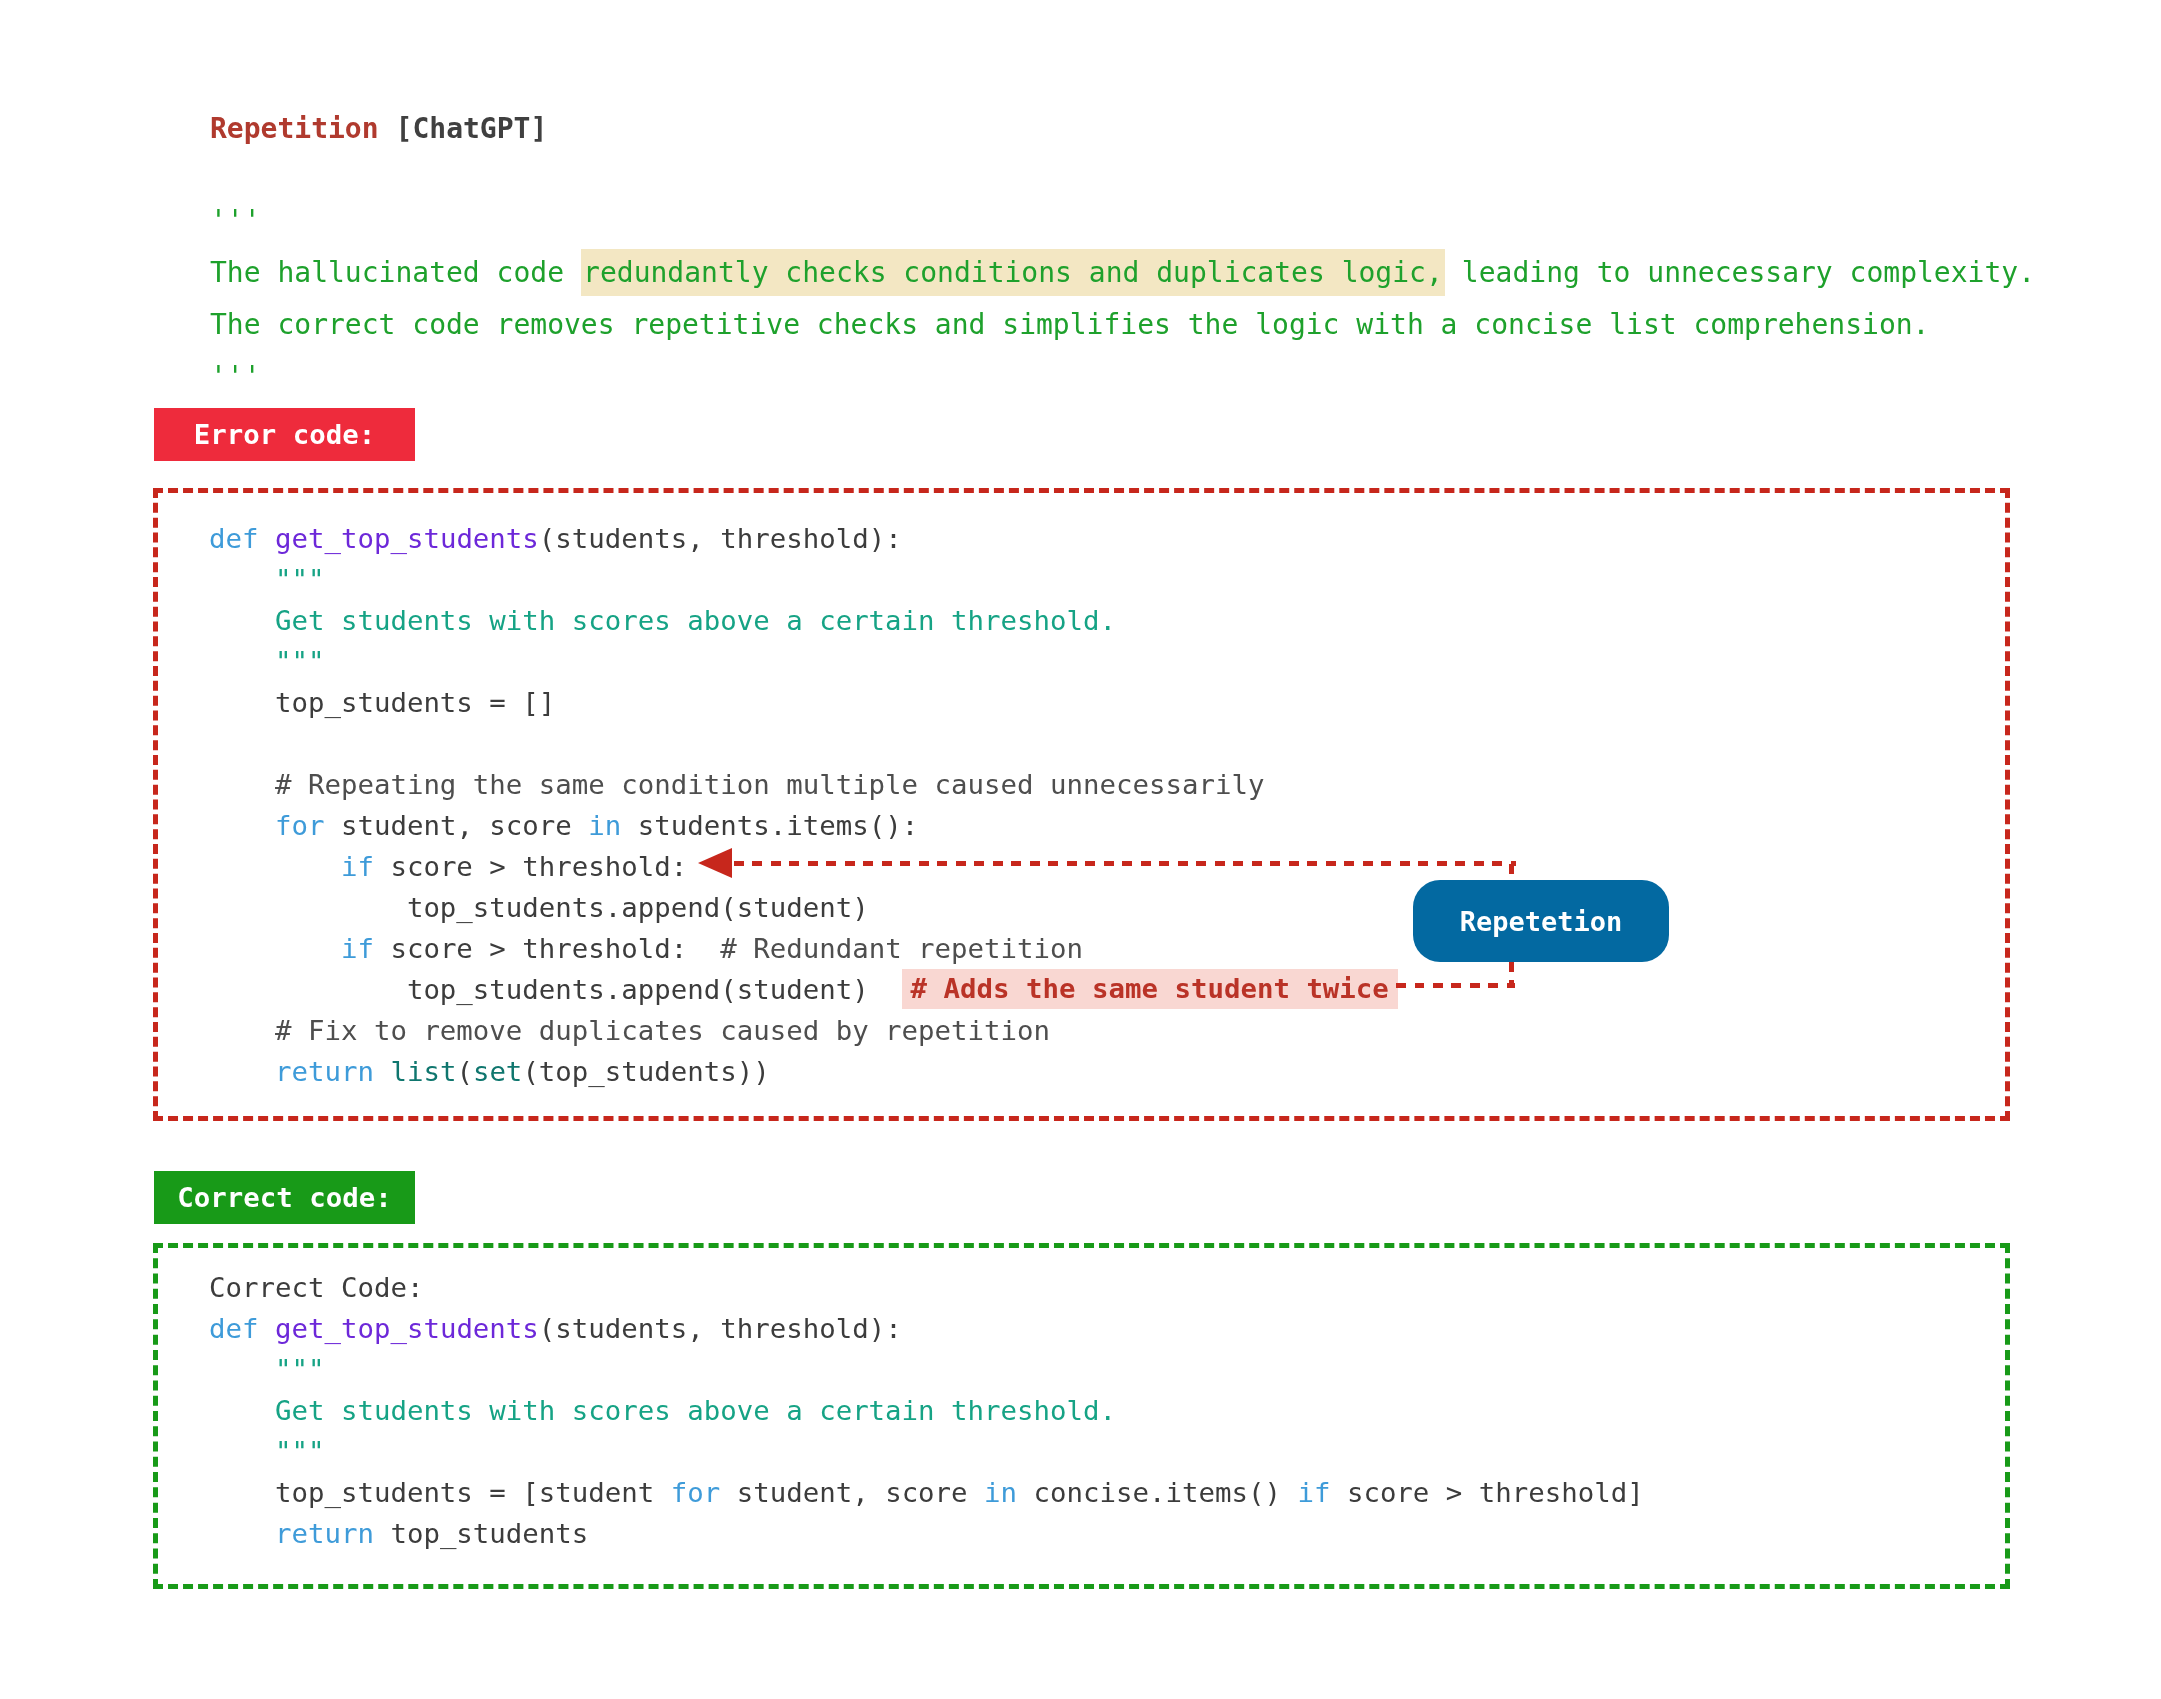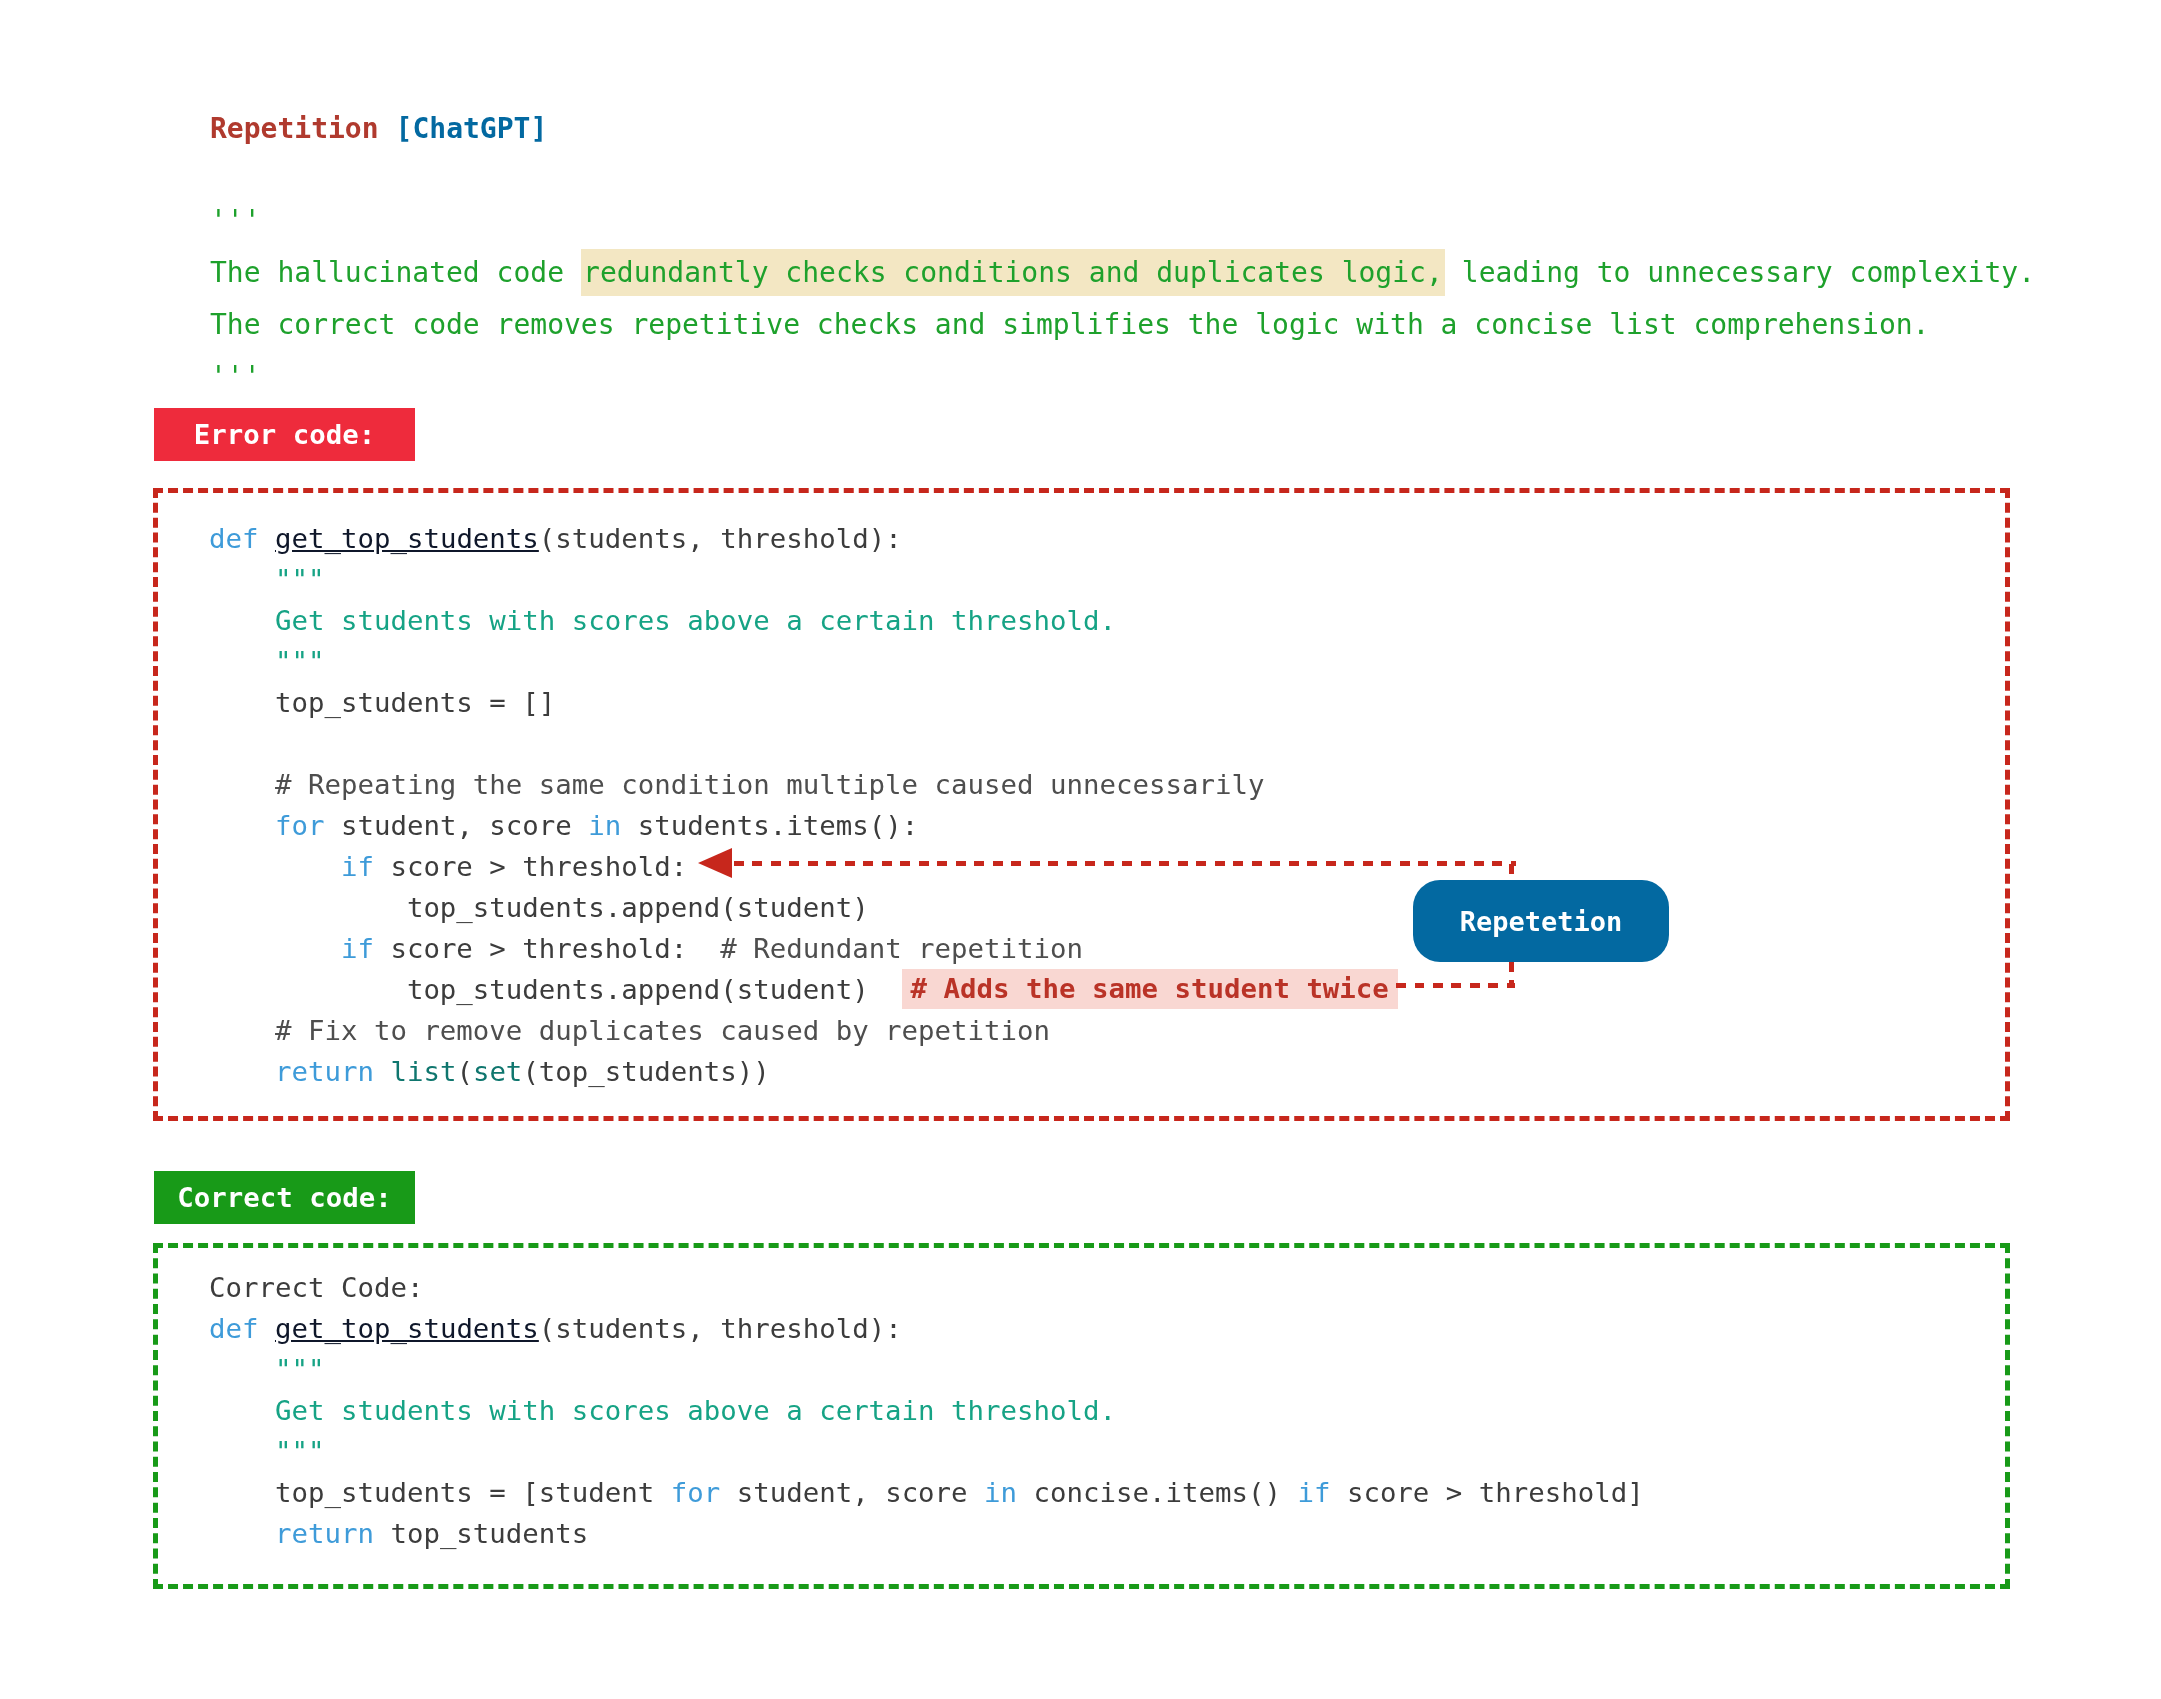--- a/index.html
+++ b/index.html
@@ -11,21 +11,21 @@
     font-family: "DejaVu Sans Mono", "Liberation Mono", monospace;
   }
 
   
   .title {
     position: absolute; left: 210px; top: 111px;
     font-size: 28px; font-weight: bold; line-height: 36px;
     white-space: pre; margin: 0;
   }
   .t-red    { color: #B03A2E; }
-  .t-purple { color: #0369a1; margin-left: 17px; }
+  .t-purple { color: #404040; margin-left: 17px; }
 
   
   .description { position: absolute; left: 210px; top: 195px; }
   .description .line {
     white-space: pre; font-size: 28px;
     height: 52px; line-height: 52px;
   }
   .seg-desc   { color: #1EA12C; }
   .seg-deschl { color: #1EA12C; background: #F3E7C3; padding: 7.4px 2.2px; }
 
@@ -55,21 +55,21 @@
     border: 5.2px dashed #189A18;
     padding-top: 19px;
   }
   .codebox .line {
     white-space: pre; font-size: 27.4px;
     height: 41px; line-height: 41px;
     color: #3C3C3C;
   }
   .seg-code    { color: #3C3C3C; }
   .seg-kw      { color: #3E9BD9; }
-  .seg-fn      { color: #0f172a; text-decoration: underline; }
+  .seg-fn      { color: #6d28d9; }
   .seg-doc     { color: #16A385; }
   .seg-cmt     { color: #4E4E4E; }
   .seg-builtin { color: #0f766e; text-align: center; }
   .seg-hlcmt   {
     color: #BA3327; font-weight: bold;
     background: #F9D7D2; padding: 4.4px 9px;
   }
 
   
   .arrow-left {

